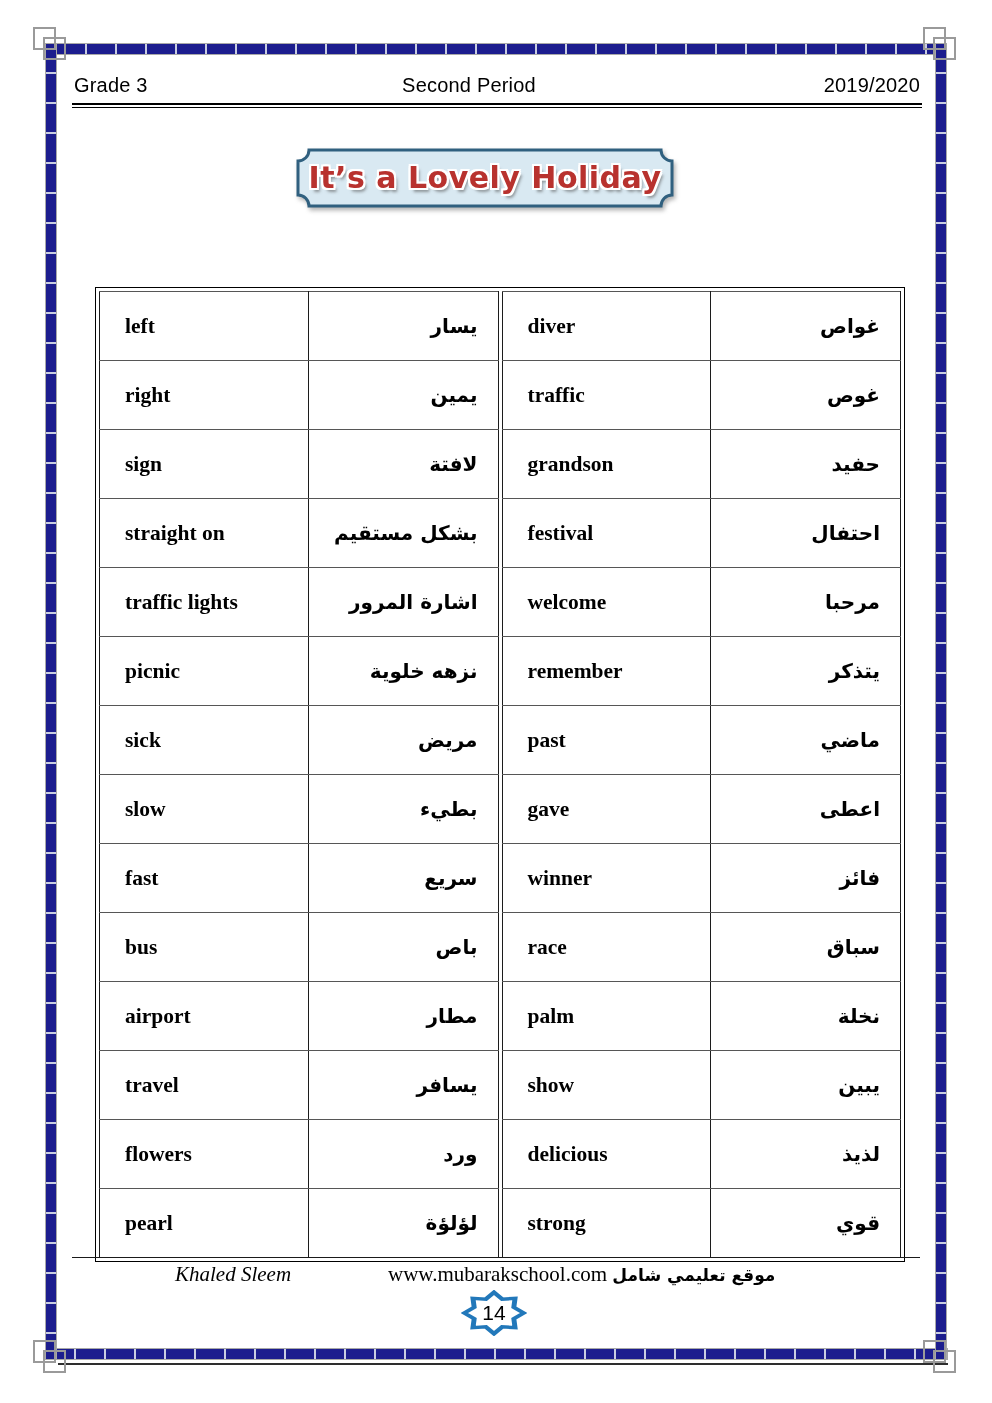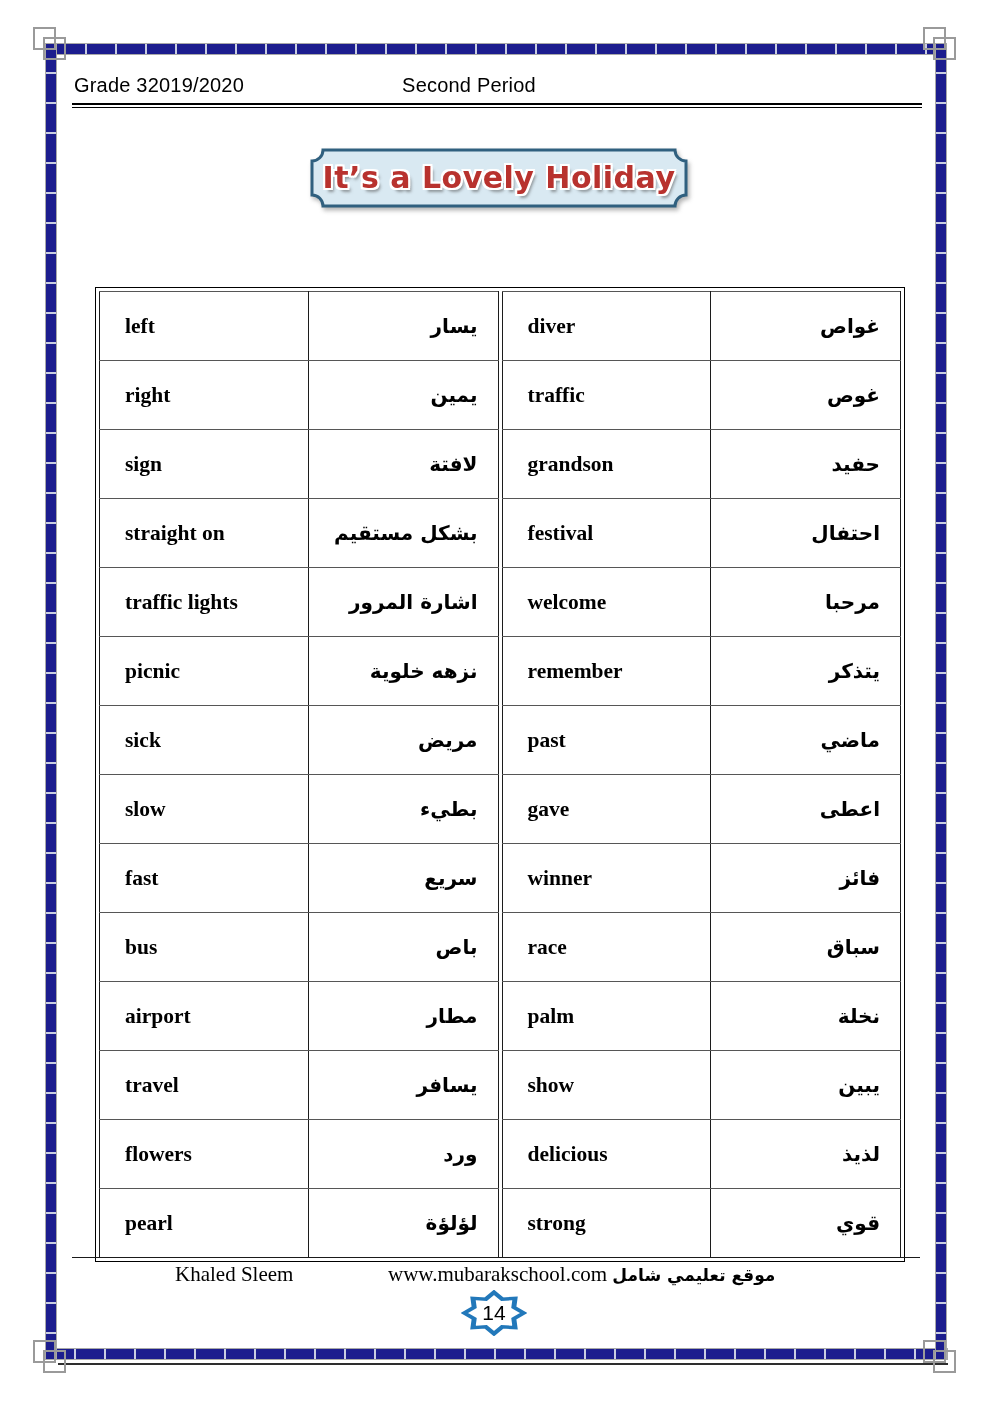--- a/index.html
+++ b/index.html
@@ -22,30 +22,30 @@
   .corner .sq{position:absolute;width:19px;height:19px;border:2px solid #9a9a9a;background:transparent;}
   .corner .sq.a{left:0;top:0;}
   .corner .sq.b{left:10px;top:10px;}
   .corner.tl{left:33px;top:27px;}
   .corner.tr{right:33px;top:27px;}
   .corner.bl{left:33px;bottom:27px;}
   .corner.br{right:33px;bottom:27px;}
 
   
   .header{position:absolute;left:74px;right:72px;top:74px;display:flex;
-          justify-content:flex-start;align-items:baseline;font-size:20px;letter-spacing:.2px;}
+          justify-content:space-between;align-items:baseline;font-size:20px;letter-spacing:.2px;}
   .header .mid{position:absolute;left:0;right:56px;text-align:center;}
   .header-rule{position:absolute;left:72px;right:70px;top:103px;height:2px;
                border-top:2.5px solid #000;border-bottom:1px solid #000;}
 
   .unit-title{position:absolute;left:0;right:0;top:110px;text-align:center;
               font-family:"Liberation Serif",serif;font-weight:bold;font-size:25px;margin-top:40px;}
 
   
-  .plaque{position:absolute;left:310px;top:148px;width:378px;height:60px;
+  .plaque{position:absolute;left:296px;top:148px;width:378px;height:60px;
           filter:drop-shadow(2px 3px 2px rgba(90,90,90,.45));}
   .plaque svg{position:absolute;left:0;top:0;}
   .plaque .label{position:absolute;left:0;right:0;top:50%;transform:translateY(-52%);
           text-align:center;font-family:"DejaVu Sans",sans-serif;font-weight:bold;font-size:30px;
           color:#b8322e;letter-spacing:.5px;
           text-shadow:-2px -2px 0 #fff,2px -2px 0 #fff,-2px 2px 0 #fff,2px 2px 0 #fff,
                       0 -2px 0 #fff,0 2px 0 #fff,-2px 0 0 #fff,2px 0 0 #fff,
                       3px 4px 3px rgba(80,80,80,.55);}
 
   .vocab-heading{position:absolute;left:0;right:0;top:220px;text-align:center;
@@ -63,21 +63,21 @@
           border-top:1.4px solid #565656;border-bottom:1.4px solid #565656;
           border-left:1.4px solid #1c1c1c;border-right:1.4px solid #1c1c1c;}
   td.en{width:52%;text-align:left;padding-left:25px;
           font-family:"Liberation Serif",serif;font-weight:bold;font-size:21.5px;}
   td.ar{width:48%;text-align:right;padding-right:20px;direction:rtl;
           font-family:"DejaVu Sans",sans-serif;font-weight:bold;font-size:20px;}
 
   
   .footer-rule{position:absolute;left:72px;right:72px;top:1257px;height:1.2px;background:#1a1a1a;}
   .footer-author{position:absolute;left:175px;top:1262px;
-          font-family:"Liberation Serif",serif;font-size:21px;}
+          font-family:"Liberation Serif",serif;font-size:21px;font-style:italic;}
   .footer-site{position:absolute;left:388px;top:1262px;font-family:"Liberation Serif",serif;font-size:21px;}
   .footer-site .ar{font-family:"DejaVu Sans",sans-serif;font-size:17px;font-weight:bold;}
   .page-badge{position:absolute;left:461px;top:1290px;width:66px;height:46px;}
   .page-badge svg{position:absolute;left:0;top:0;}
   .page-badge .num{position:absolute;left:0;right:0;top:50%;transform:translateY(-50%);
           text-align:center;font-family:"Liberation Sans",sans-serif;font-size:21px;color:#000;}
 </style>
 </head>
 <body>
 

